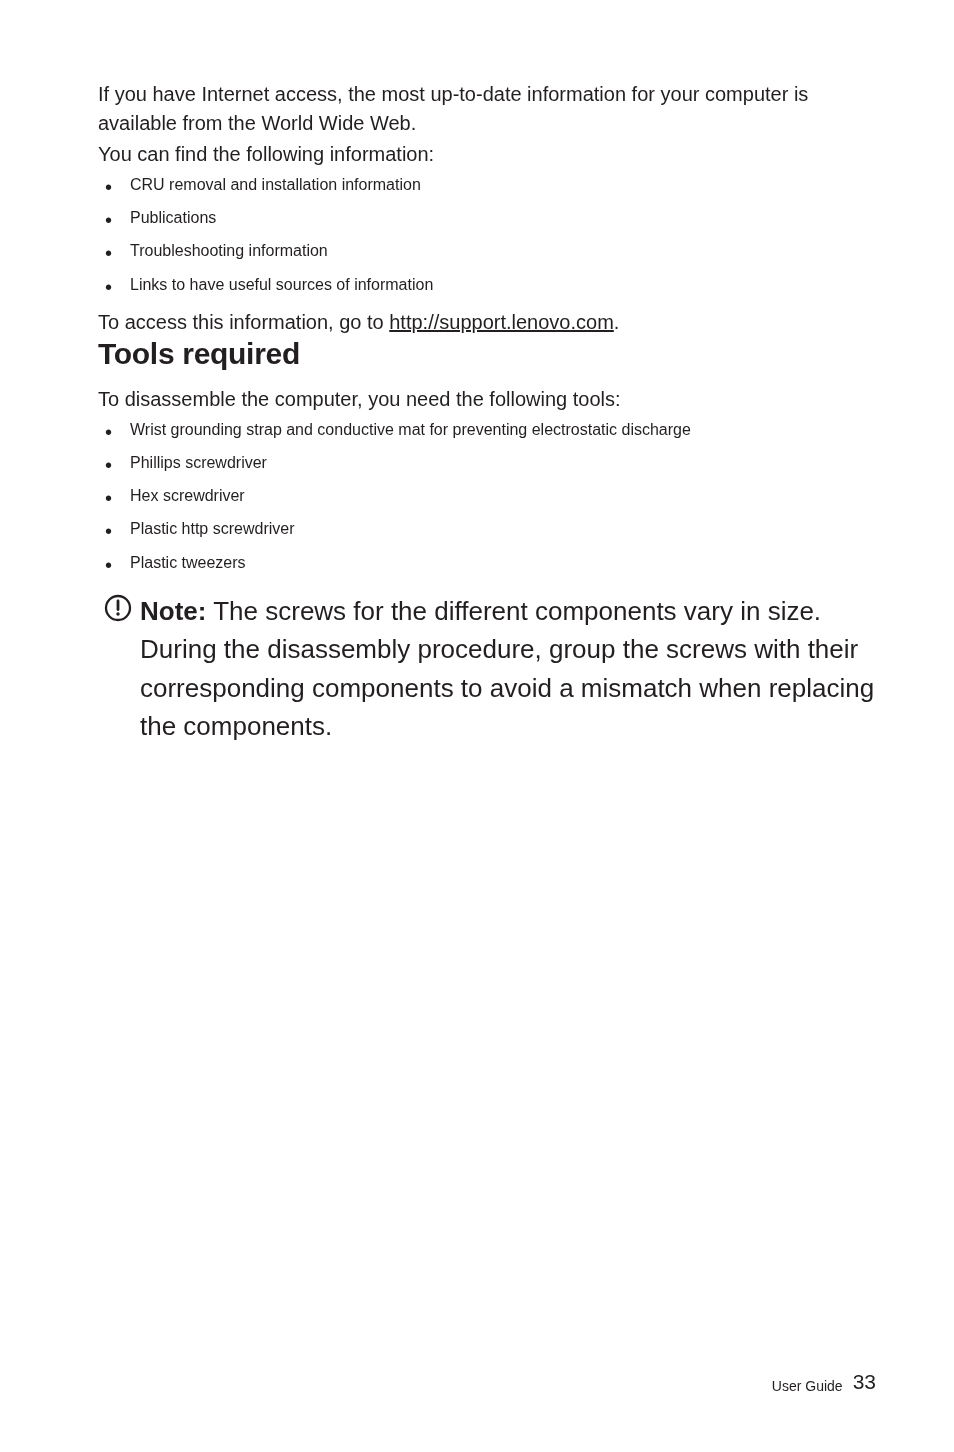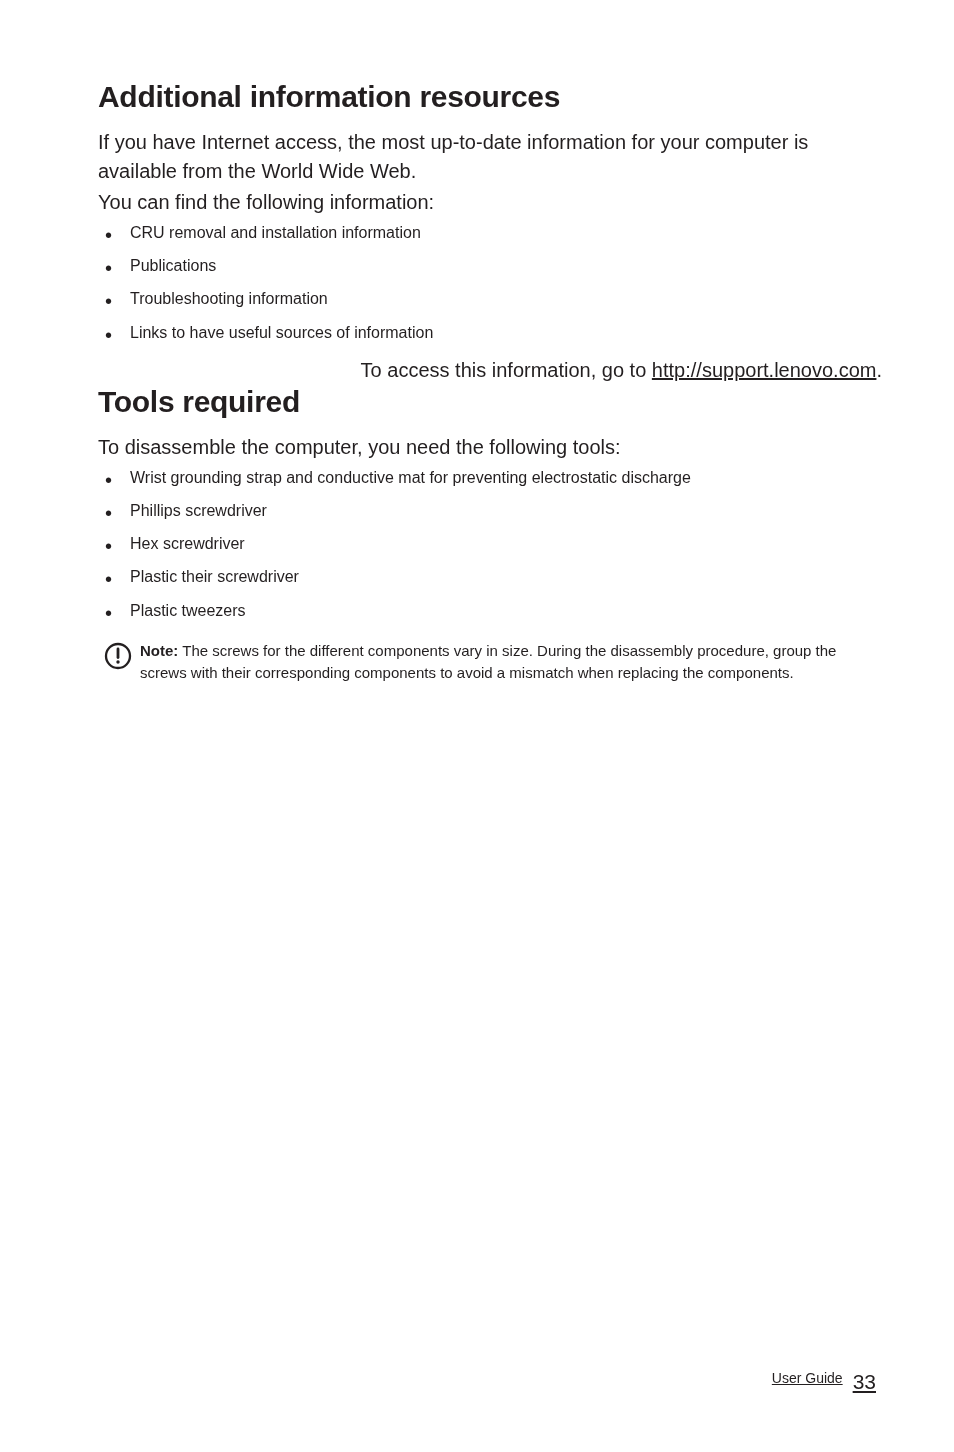--- a/index.html
+++ b/index.html
@@ -62,79 +62,76 @@
       padding-left: 6px;
     }
     .note-icon {
       flex-shrink: 0;
       width: 28px;
       height: 28px;
       margin-right: 8px;
       margin-top: 2px;
     }
     .note-text {
-      font-size: 15px;
+      font-size: 26px;
       line-height: 1.48;
       font-weight: 300;
     }
     .bold {
       font-weight: 700;
     }
     .footer {
       position: absolute;
       bottom: 58px;
       right: 78px;
       font-size: 14px;
       display: flex;
-      align-items: flex-start;
-      text-decoration: underline;
+      align-items: flex-end;
     }
     .footer-label {
       font-weight: 400;
       font-size: 14px;
       margin-right: 10px;
     }
     .footer-num {
       font-size: 21px;
       font-weight: 400;
     }
     .access-line {
       margin-top: 12px;
       margin-bottom: 0;
-      text-align: right;
     }
   </style>
 </head>
 <body>
 
 <div class="page">
 
   <section>
-    <h2>Additional information resources</h2>
     <p>If you have Internet access, the most up-to-date information for your computer is available from the World Wide Web.</p>
     <p>You can find the following information:</p>
     <ul>
       <li>CRU removal and installation information</li>
       <li>Publications</li>
       <li>Troubleshooting information</li>
       <li>Links to have useful sources of information</li>
     </ul>
     <p class="access-line">
       <span>To access this information, go to </span><span class="underline">http://support.lenovo.com</span><span>.</span>
     </p>
   </section>
 
   <section class="section2">
     <h2>Tools required</h2>
     <p>To disassemble the computer, you need the following tools:</p>
     <ul>
       <li>Wrist grounding strap and conductive mat for preventing electrostatic discharge</li>
       <li>Phillips screwdriver</li>
       <li>Hex screwdriver</li>
-      <li>Plastic their screwdriver</li>
+      <li>Plastic http screwdriver</li>
       <li>Plastic tweezers</li>
     </ul>
     <div class="note-block">
       <span class="note-icon">
         <svg viewBox="0 0 28 28" width="28" height="28">
           <circle cx="14" cy="14" r="12" fill="none" stroke="#231f20" stroke-width="2.3"></circle>
           <line x1="14" y1="7" x2="14" y2="15.5" stroke="#231f20" stroke-width="2.8" stroke-linecap="round"></line>
           <circle cx="14" cy="20" r="1.7" fill="#231f20"></circle>
         </svg>
       </span>

